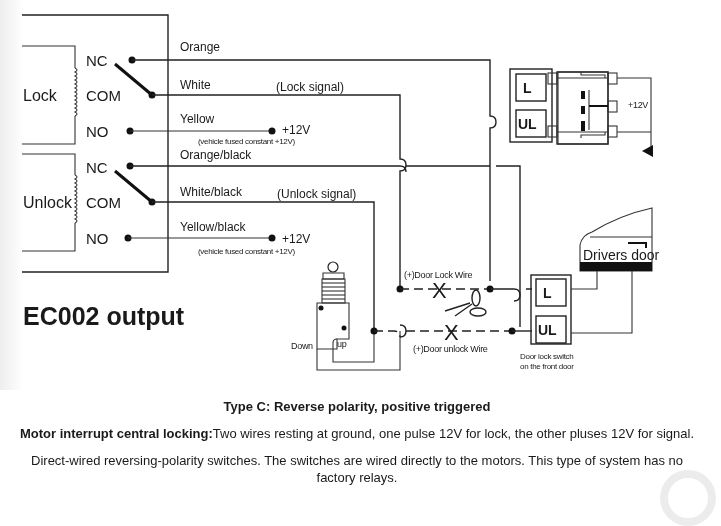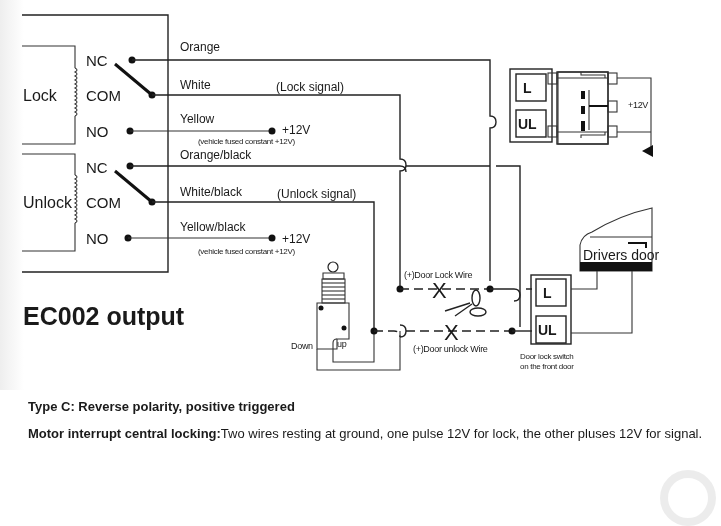--- a/index.html
+++ b/index.html
@@ -13,21 +13,21 @@
   .big { font-size:16px; }
   .wire { font-size:12px; }
   .tiny { font-size:8px; letter-spacing:-0.3px; }
   .small { font-size:9px; letter-spacing:-0.3px; }
   .title { font-size:25px; font-weight:bold; }
   .btn { font-size:14px; font-weight:bold; }
   .ln { stroke:#222; stroke-width:1.4; fill:none; }
   .thin { stroke:#333; stroke-width:1.1; fill:none; }
   .dash { stroke:#222; stroke-width:1.4; fill:none; stroke-dasharray:9 5; }
   .dot { fill:#111; }
-  #text-area { position:absolute; left:28px; top:398px; width:690px; font-size:13px; line-height:17px; color:#1a1a1a; }
+  #text-area { position:absolute; left:12px; top:398px; width:690px; font-size:13px; line-height:17px; color:#1a1a1a;text-align:center; }
   #text-area p { margin:0 0 10px 0; }
   .b { font-weight:bold; }
   #watermark { position:absolute; left:660px; top:470px; width:56px; height:56px; border-radius:50%;
                border:8px solid rgba(200,200,200,0.35); box-sizing:border-box; }
 </style>
 </head>
 <body>
 
 <div id="diagram">
 <svg width="721" height="390" viewBox="0 0 721 390" xmlns="http://www.w3.org/2000/svg">
@@ -188,15 +188,16 @@
   <text class="btn" x="543" y="298">L</text>
   <text class="btn" x="538" y="335">UL</text>
   <text class="tiny" x="520" y="359">Door lock switch</text>
   <text class="tiny" x="520" y="369">on the front door</text>
 </svg>
 </div>
 
 <div id="text-area">
   <p class="b">Type C: Reverse polarity, positive triggered</p>
   <p><span class="b">Motor interrupt central locking:</span><span>Two wires resting at ground, one pulse 12V for lock, the other pluses 12V for signal.</span></p>
+  <p>Direct-wired reversing-polarity switches. The switches are wired directly to the motors. This type of system has no factory relays.</p>
 </div>
 
 <div id="watermark"></div>
 
 </body></html>

